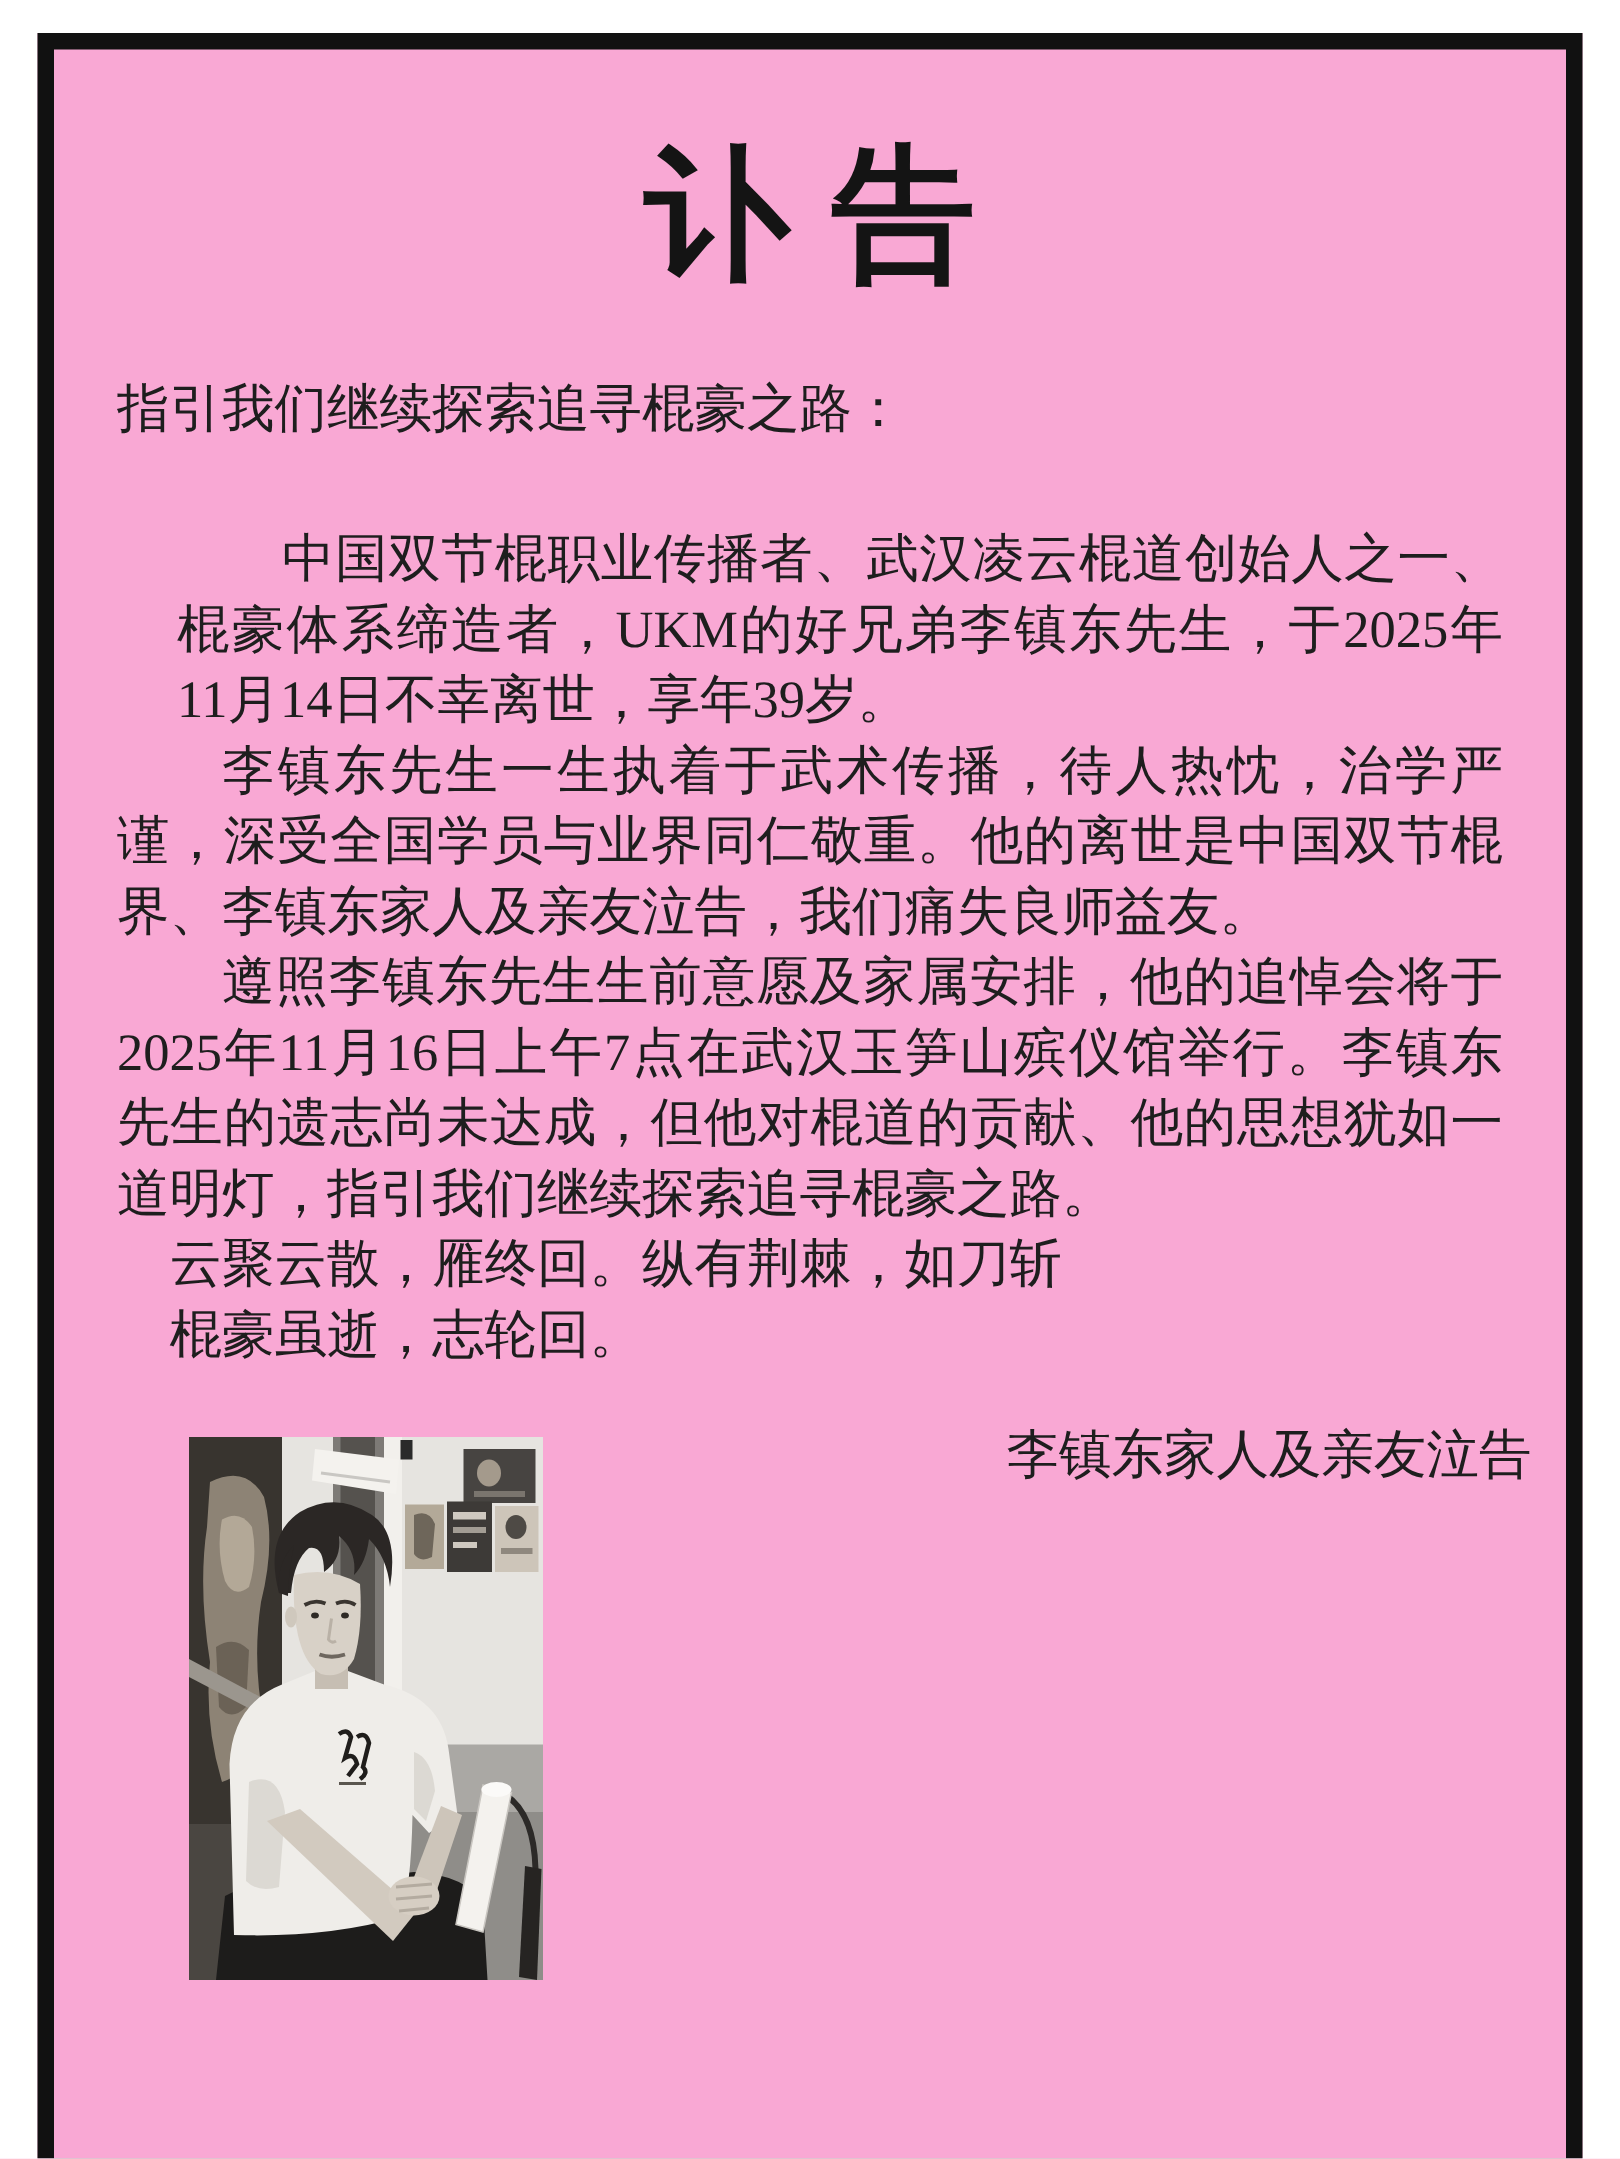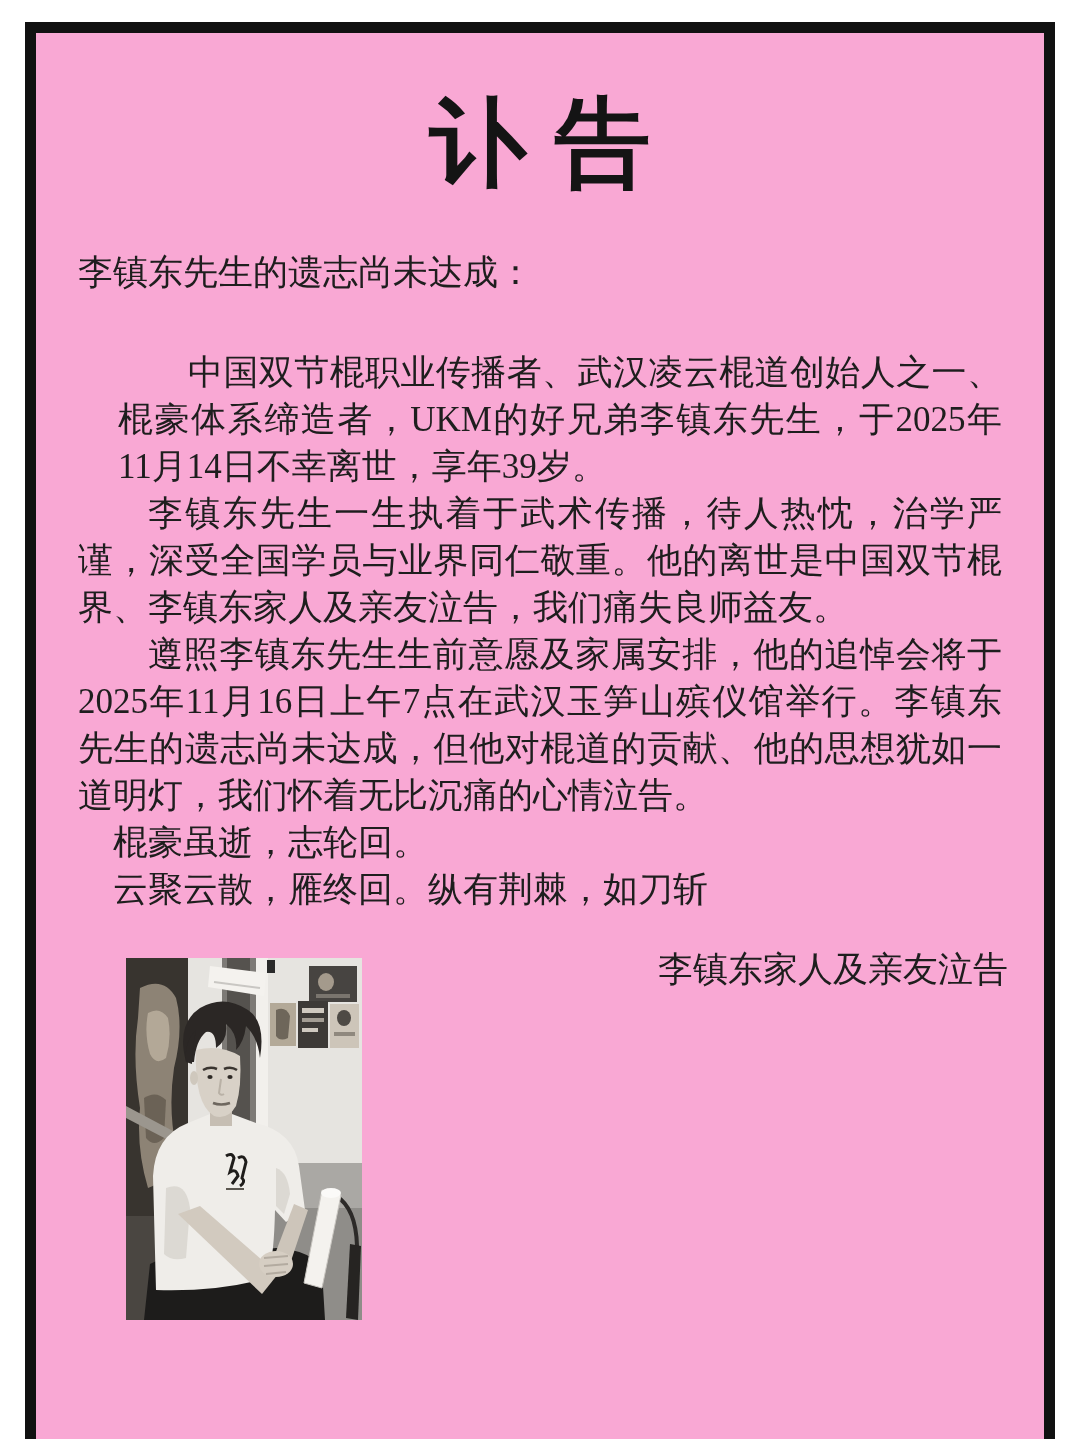--- a/index.html
+++ b/index.html
@@ -39,21 +39,21 @@
     text-align: justify;
     color: #1e1e1e;
   }
   .intro  { margin: 50px 0 0 0; }
   .para   { margin: 0; text-indent: 2em; }
   .para.gap { margin-top: 53px; margin-left: 40px; }
   .poem   { margin: 0; text-indent: 1em; }
   .signature {
     position: absolute;
     top: 913px;
-    right: 36px;
+    right: 23px;
     font-size: 35px;
     line-height: 47px;
     color: #1e1e1e;
     white-space: nowrap;
   }
   .photo {
     position: absolute;
     left: 90px;
     top: 925px;
     width: 236px;
@@ -63,26 +63,26 @@
 </style>
 </head>
 <body>
 
 <div class="page">
   <div class="frame">
 
     <h1 class="title">讣告</h1>
 
     <div class="content">
-      <p class="intro">李镇东先生的遗志尚未达成：</p>
+      <p class="intro">指引我们继续探索追寻棍豪之路：</p>
       <p class="para gap">中国双节棍职业传播者、武汉凌云棍道创始人之一、棍豪体系缔造者，UKM的好兄弟李镇东先生，于2025年11月14日不幸离世，享年39岁。</p>
       <p class="para">李镇东先生一生执着于武术传播，待人热忱，治学严谨，深受全国学员与业界同仁敬重。他的离世是中国双节棍界、李镇东家人及亲友泣告，我们痛失良师益友。</p>
-      <p class="para">遵照李镇东先生生前意愿及家属安排，他的追悼会将于2025年11月16日上午7点在武汉玉笋山殡仪馆举行。李镇东先生的遗志尚未达成，但他对棍道的贡献、他的思想犹如一道明灯，我们怀着无比沉痛的心情泣告。</p>
+      <p class="para">遵照李镇东先生生前意愿及家属安排，他的追悼会将于2025年11月16日上午7点在武汉玉笋山殡仪馆举行。李镇东先生的遗志尚未达成，但他对棍道的贡献、他的思想犹如一道明灯，指引我们继续探索追寻棍豪之路。</p>
+      <p class="poem">云聚云散，雁终回。纵有荆棘，如刀斩</p>
       <p class="poem">棍豪虽逝，志轮回。</p>
-      <p class="poem">云聚云散，雁终回。纵有荆棘，如刀斩</p>
     </div>
 
     <div class="signature">李镇东家人及亲友泣告</div>
 
     <svg class="photo" role="img" viewBox="0 0 236 362" xmlns="http://www.w3.org/2000/svg" aria-label="李镇东先生黑白照片：身穿印有书法字样的白色T恤，手持双节棍坐于武馆内，身后墙上贴有武术海报">
 
       <rect x="0" y="0" width="236" height="362" fill="#e6e4e0"></rect>
       <rect x="118" y="205" width="118" height="157" fill="#aaa8a4"></rect>
       <rect x="130" y="250" width="106" height="112" fill="#8f8d89"></rect>
 

